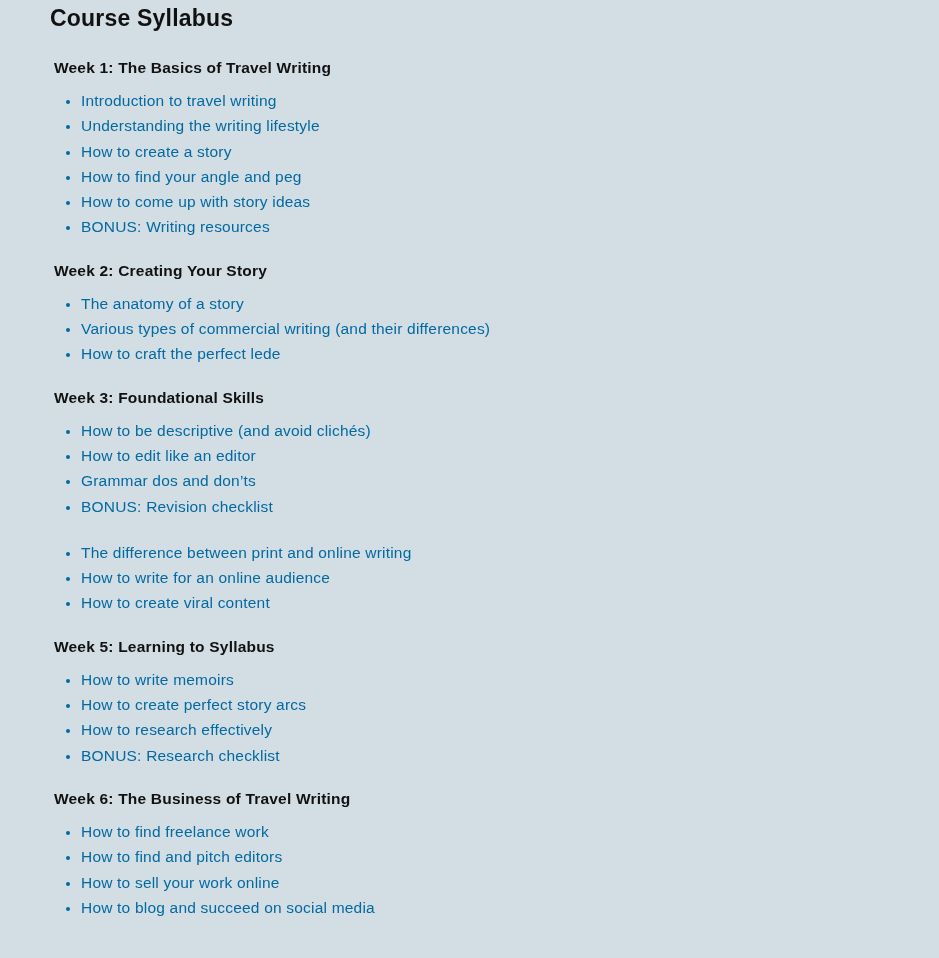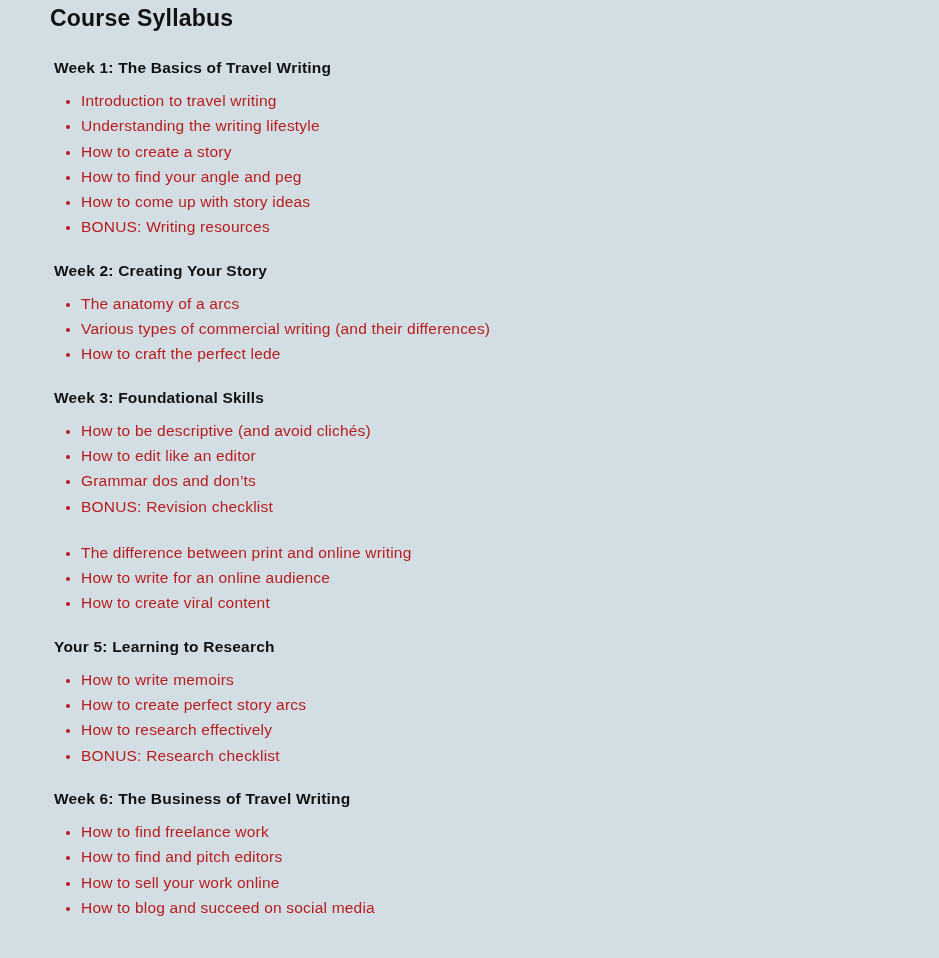--- a/index.html
+++ b/index.html
@@ -36,21 +36,21 @@
   }
   .week-section ul {
     margin: 0 0 21px 0;
     padding: 0 0 0 31px;
     list-style: disc outside;
   }
   .week-section li {
     font-size: 15.5px;
     line-height: 25.3px;
     letter-spacing: 0.2px;
-    color: #b91c1c;
+    color: #0369a1;
   }
   .week-section li::marker {
     font-size: 14px;
   }
 </style>
 </head>
 <body>
 
 <div class="page">
   <h1 class="page-title">Course Syllabus</h1>
@@ -63,21 +63,21 @@
           <li>Understanding the writing lifestyle</li>
           <li>How to create a story</li>
           <li>How to find your angle and peg</li>
           <li>How to come up with story ideas</li>
           <li>BONUS: Writing resources</li>
         </ul>
       </div>
       <div class="week-section">
         <h3>Week 2: Creating Your Story</h3>
         <ul>
-          <li>The anatomy of a arcs</li>
+          <li>The anatomy of a story</li>
           <li>Various types of commercial writing (and their differences)</li>
           <li>How to craft the perfect lede</li>
         </ul>
       </div>
       <div class="week-section">
         <h3>Week 3: Foundational Skills</h3>
         <ul>
           <li>How to be descriptive (and avoid clichés)</li>
           <li>How to edit like an editor</li>
           <li>Grammar dos and don’ts</li>
@@ -85,21 +85,21 @@
         </ul>
       </div>
       <div class="week-section">
         <ul>
           <li>The difference between print and online writing</li>
           <li>How to write for an online audience</li>
           <li>How to create viral content</li>
         </ul>
       </div>
       <div class="week-section">
-        <h3>Your 5: Learning to Research</h3>
+        <h3>Week 5: Learning to Syllabus</h3>
         <ul>
           <li>How to write memoirs</li>
           <li>How to create perfect story arcs</li>
           <li>How to research effectively</li>
           <li>BONUS: Research checklist</li>
         </ul>
       </div>
       <div class="week-section">
         <h3>Week 6: The Business of Travel Writing</h3>
         <ul>

